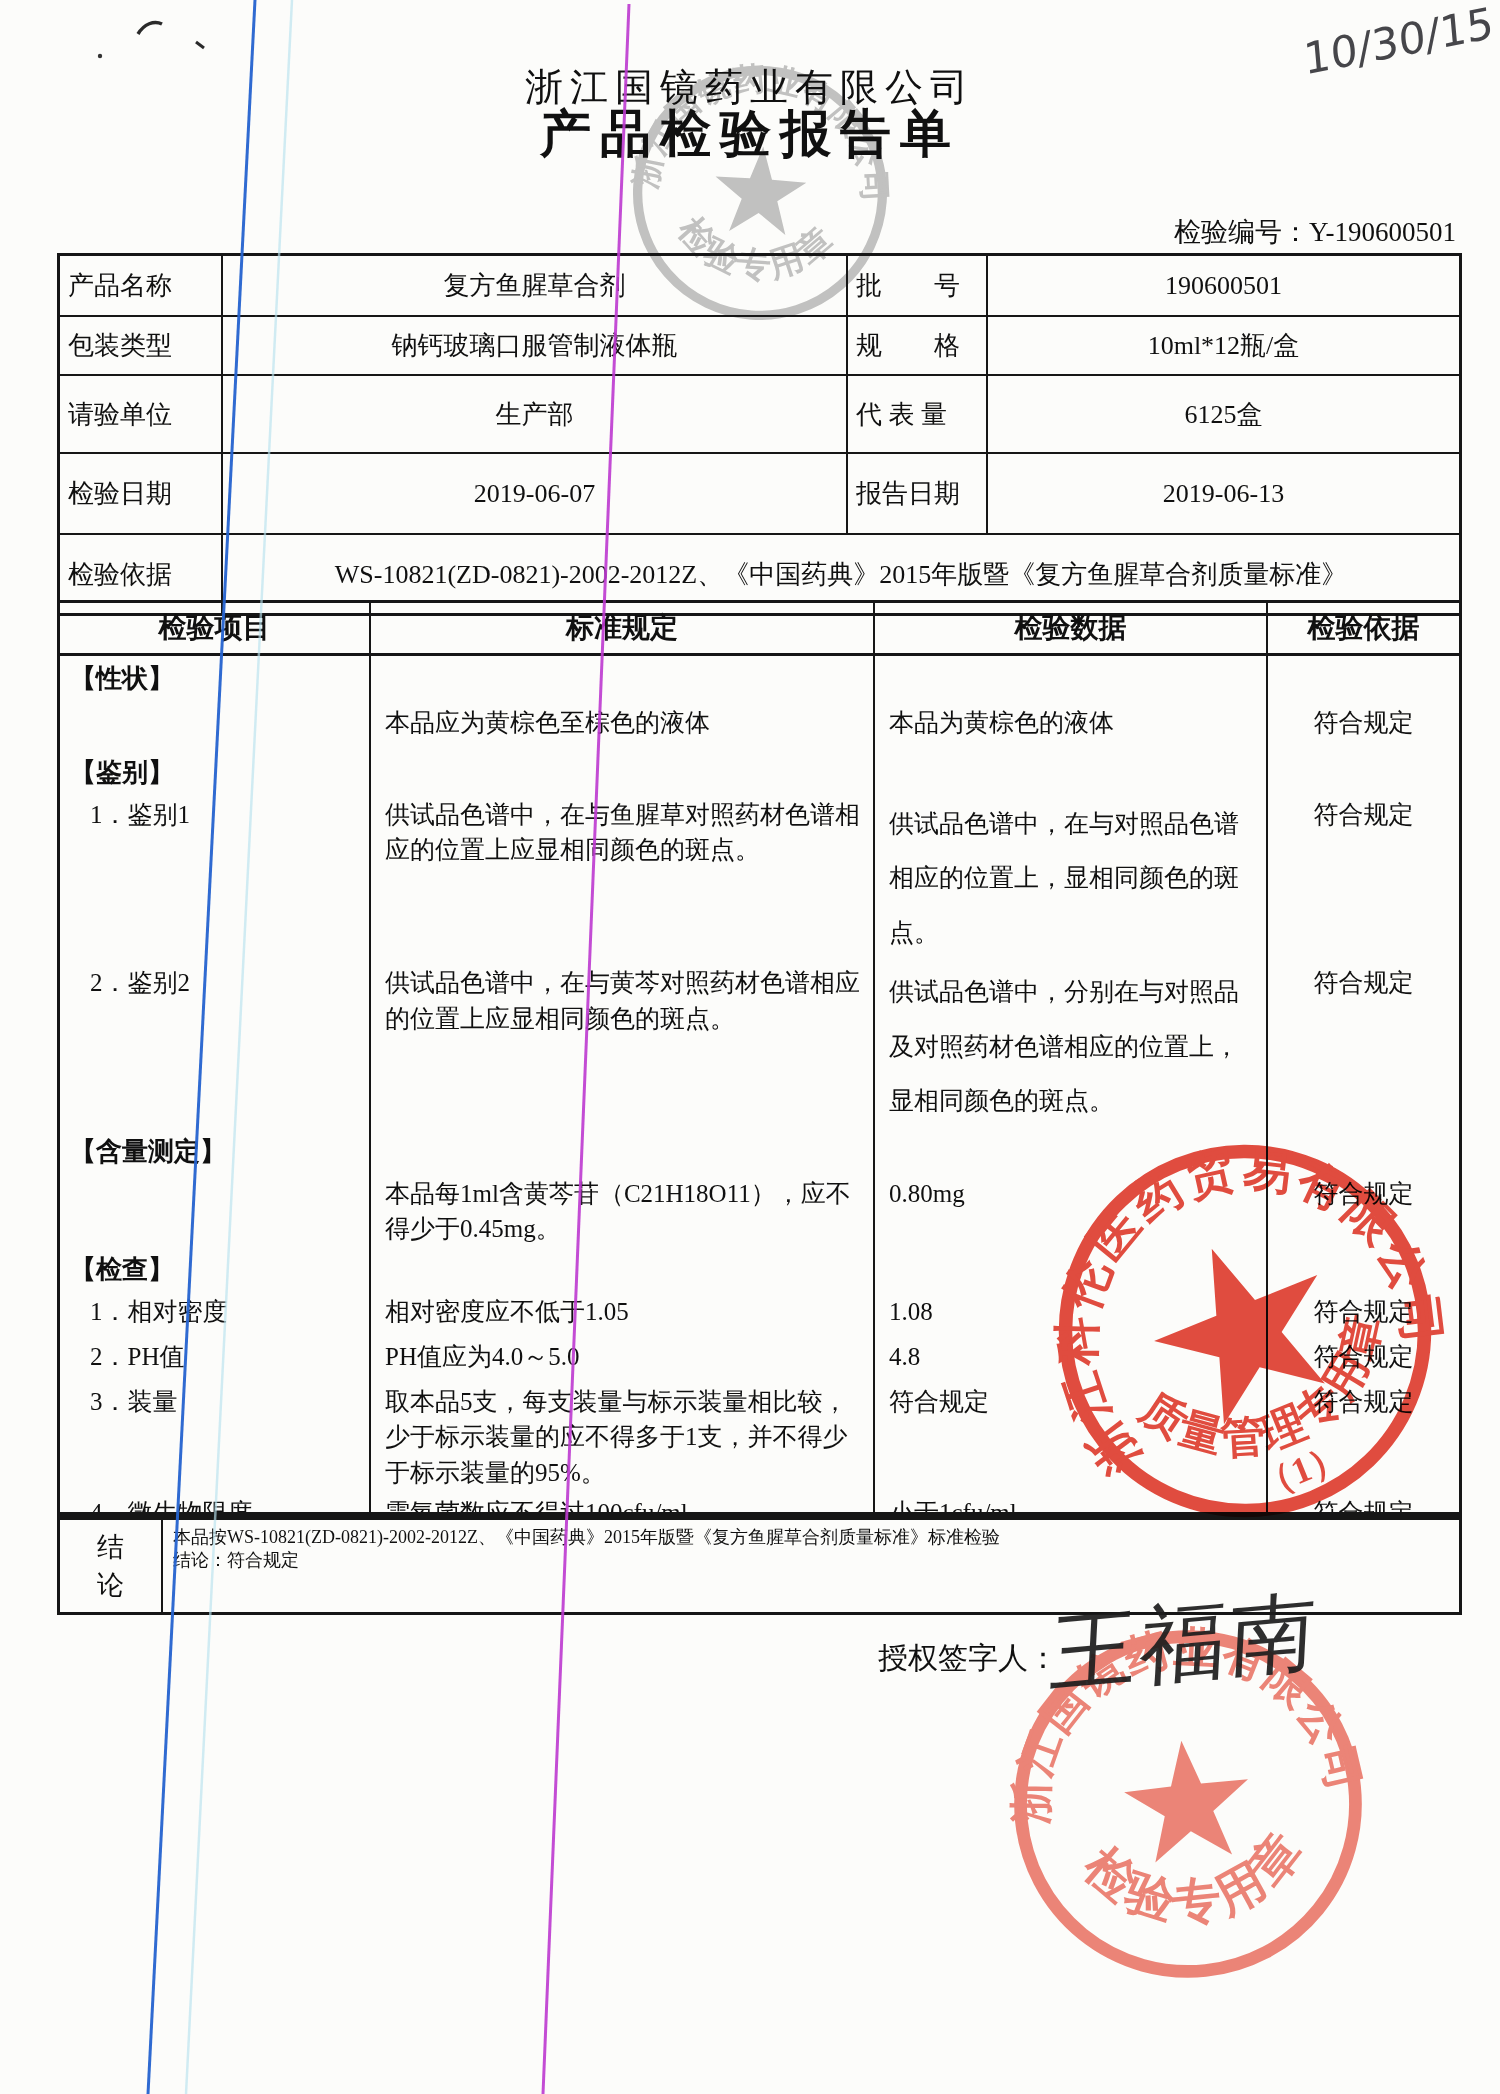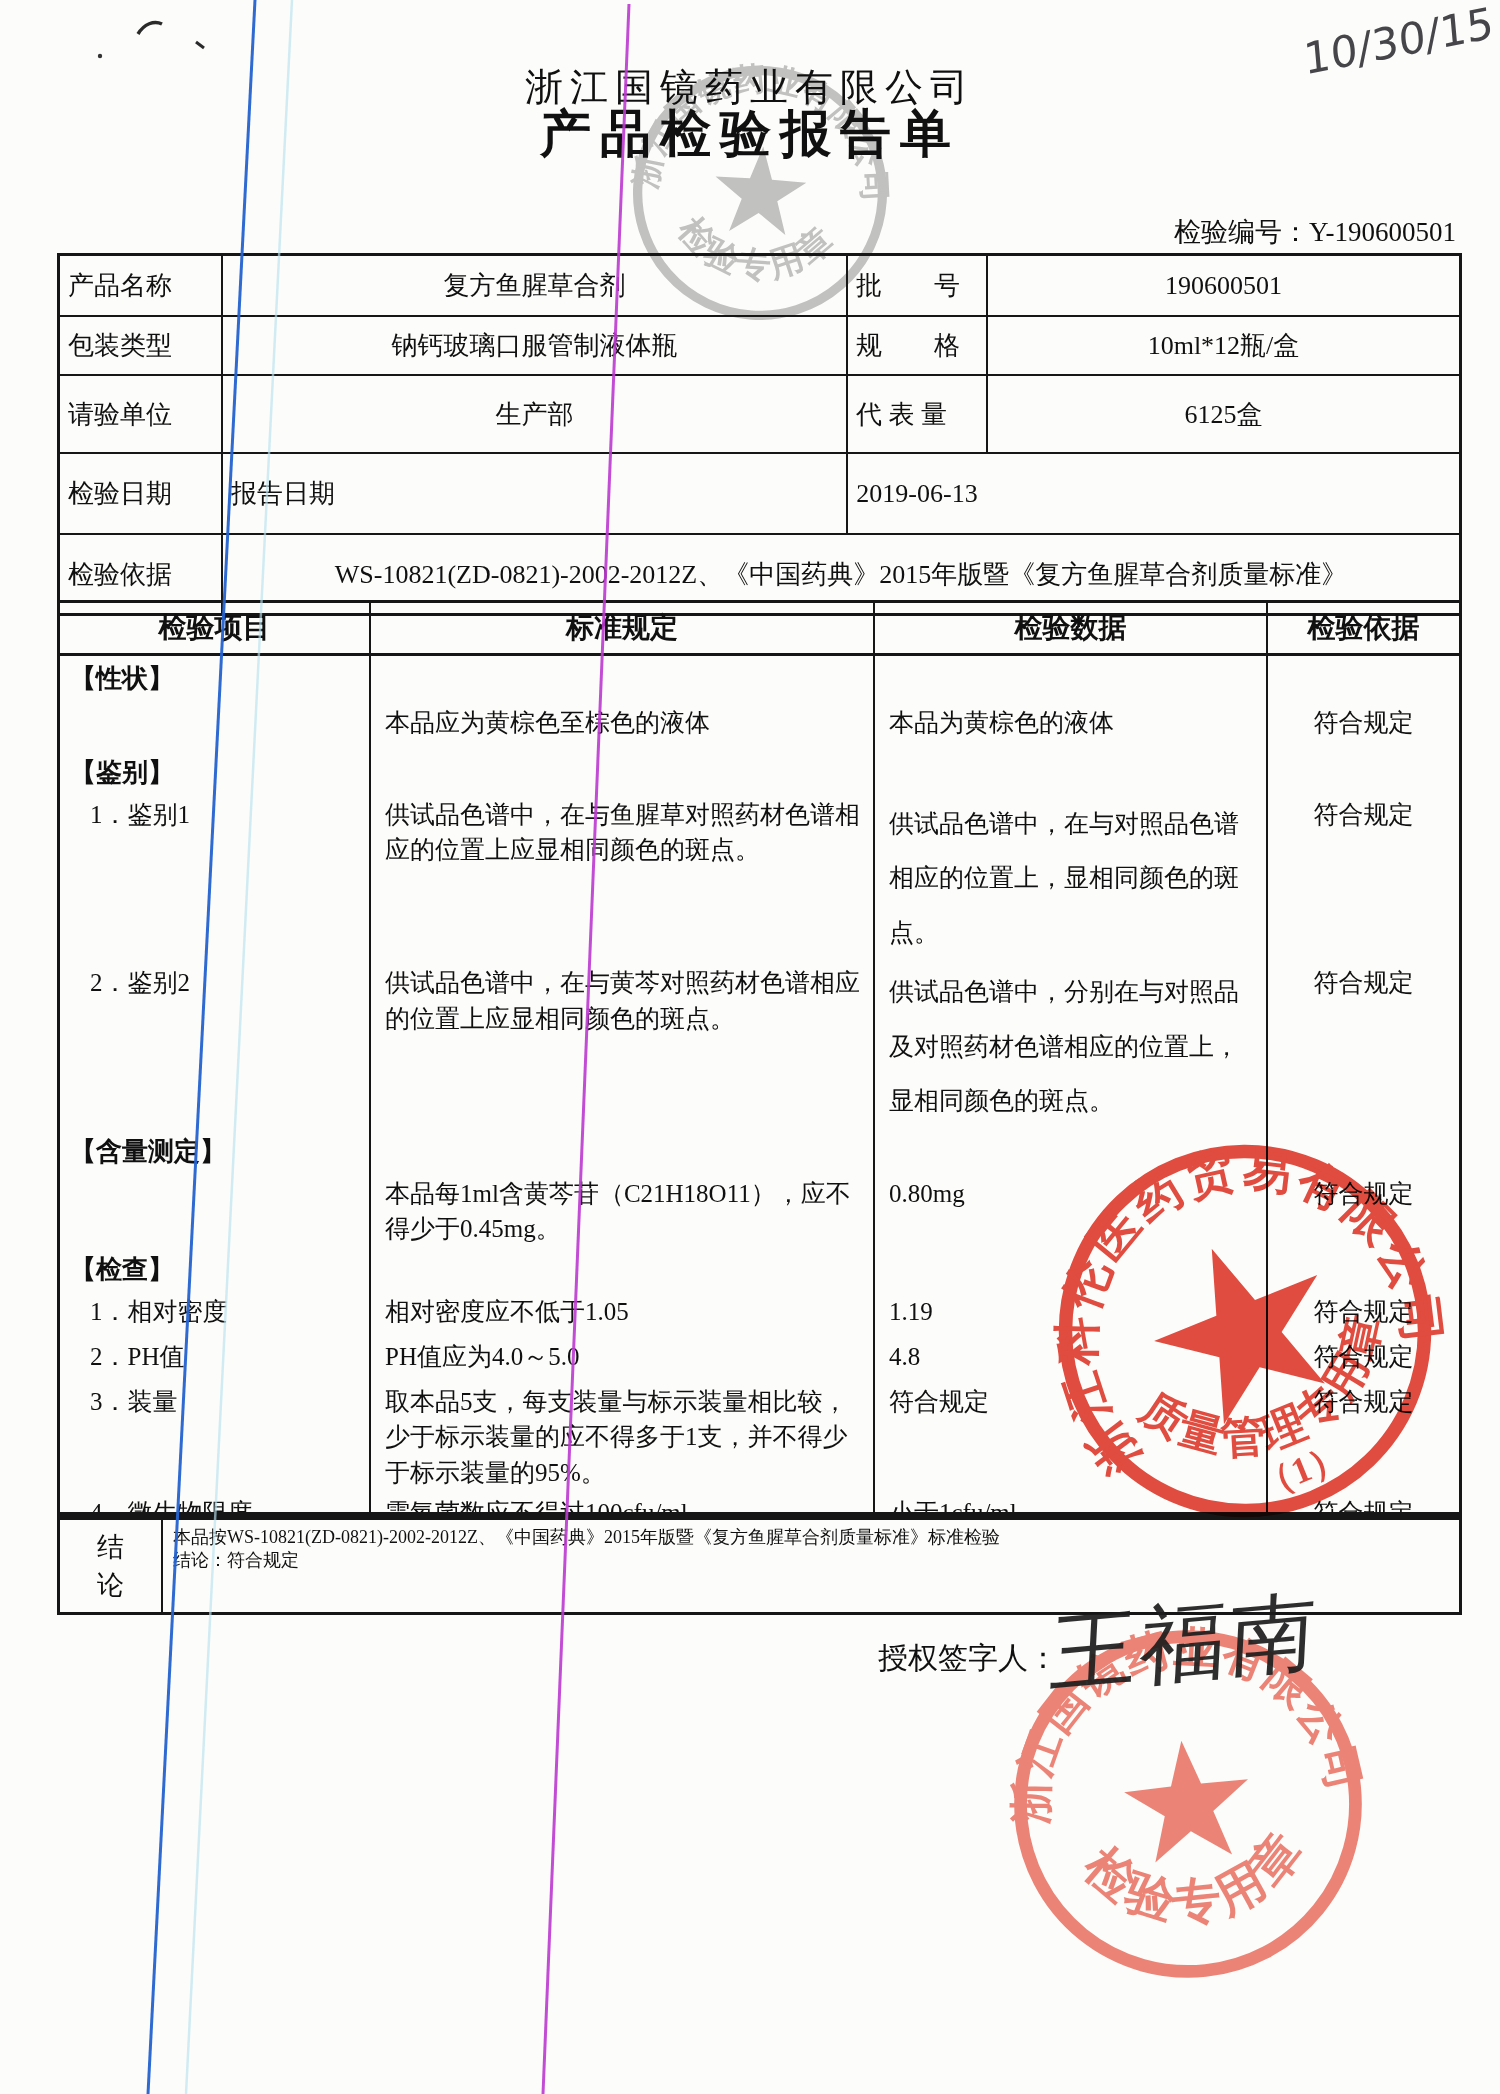--- a/index.html
+++ b/index.html
@@ -110,20 +110,21 @@
     <div class="i-cell i-val">10ml*12瓶/盒</div>
   </div>
   <div class="i-row h60">
     <div class="i-cell no-l i-lab">请验单位</div>
     <div class="i-cell i-val">生产部</div>
     <div class="i-cell i-lab">代 表 量</div>
     <div class="i-cell i-val">6125盒</div>
   </div>
   <div class="i-row h81">
     <div class="i-cell no-l i-lab">检验日期</div>
+    <div class="i-cell i-val">2019-06-07</div>
     <div class="i-cell i-lab">报告日期</div>
     <div class="i-cell i-val">2019-06-13</div>
   </div>
   <div class="i-row basis h80">
     <div class="i-cell no-l i-lab">检验依据</div>
     <div class="i-cell i-val">WS-10821(ZD-0821)-2002-2012Z、《中国药典》2015年版暨《复方鱼腥草合剂质量标准》</div>
   </div>
 </div>
 
 <div class="main-table">
@@ -179,21 +180,21 @@
     </div>
     <div class="m-row sec" style="min-height:34px">
       <div class="m-cell no-l c-item">【检查】</div>
       <div class="m-cell c-std"></div>
       <div class="m-cell c-data"></div>
       <div class="m-cell c-concl"></div>
     </div>
     <div class="m-row item" style="min-height:45px">
       <div class="m-cell no-l c-item">1．相对密度</div>
       <div class="m-cell c-std">相对密度应不低于1.05</div>
-      <div class="m-cell c-data">1.19</div>
+      <div class="m-cell c-data">1.08</div>
       <div class="m-cell c-concl">符合规定</div>
     </div>
     <div class="m-row item" style="min-height:45px">
       <div class="m-cell no-l c-item">2．PH值</div>
       <div class="m-cell c-std">PH值应为4.0～5.0</div>
       <div class="m-cell c-data">4.8</div>
       <div class="m-cell c-concl">符合规定</div>
     </div>
     <div class="m-row item" style="min-height:100px">
       <div class="m-cell no-l c-item">3．装量</div>

